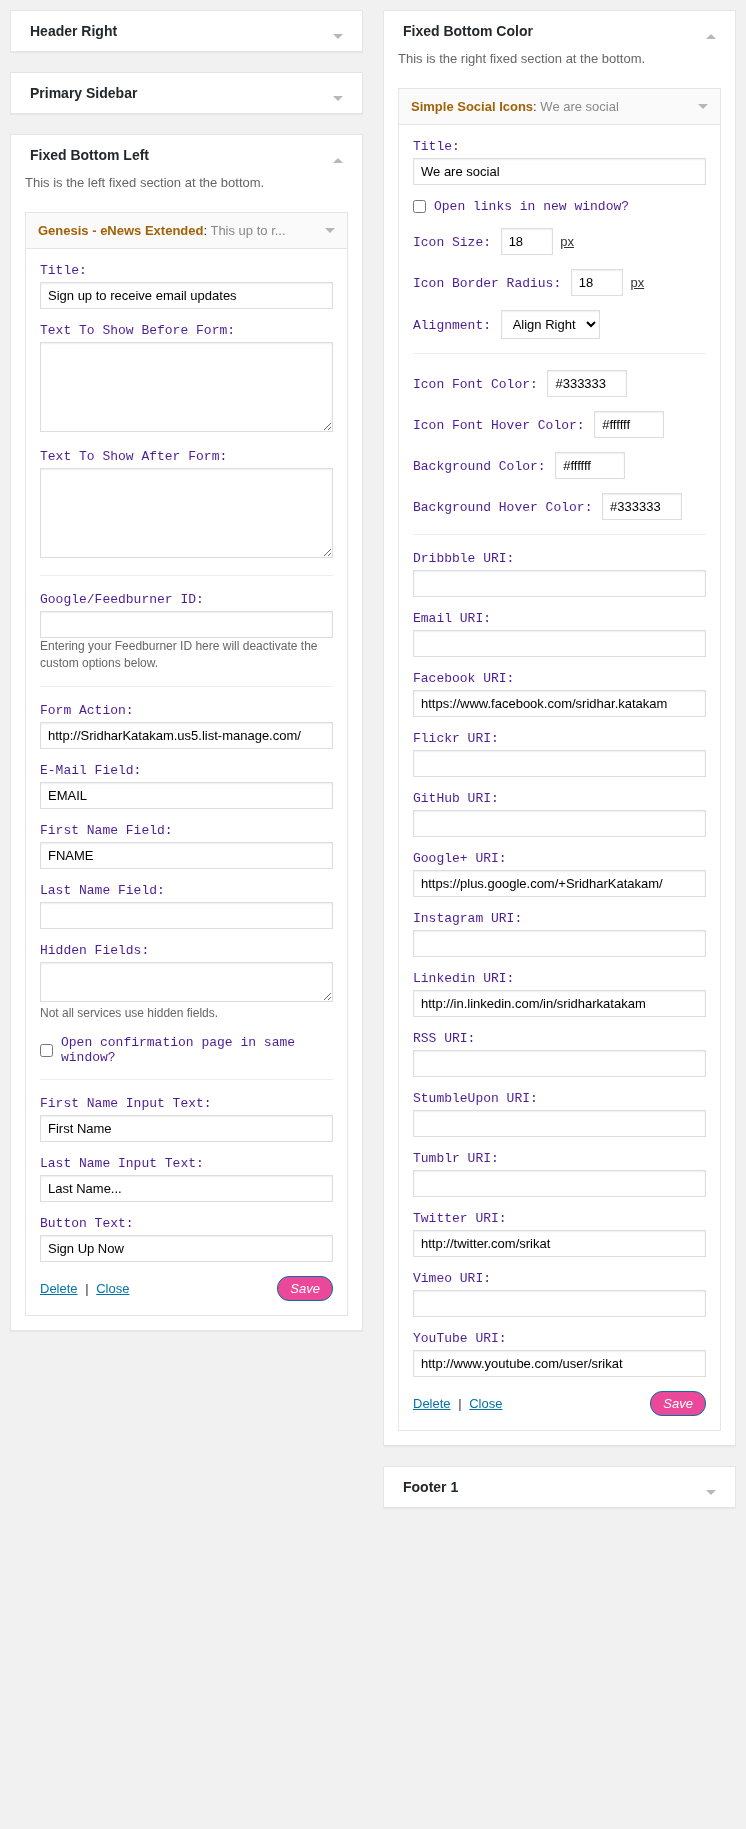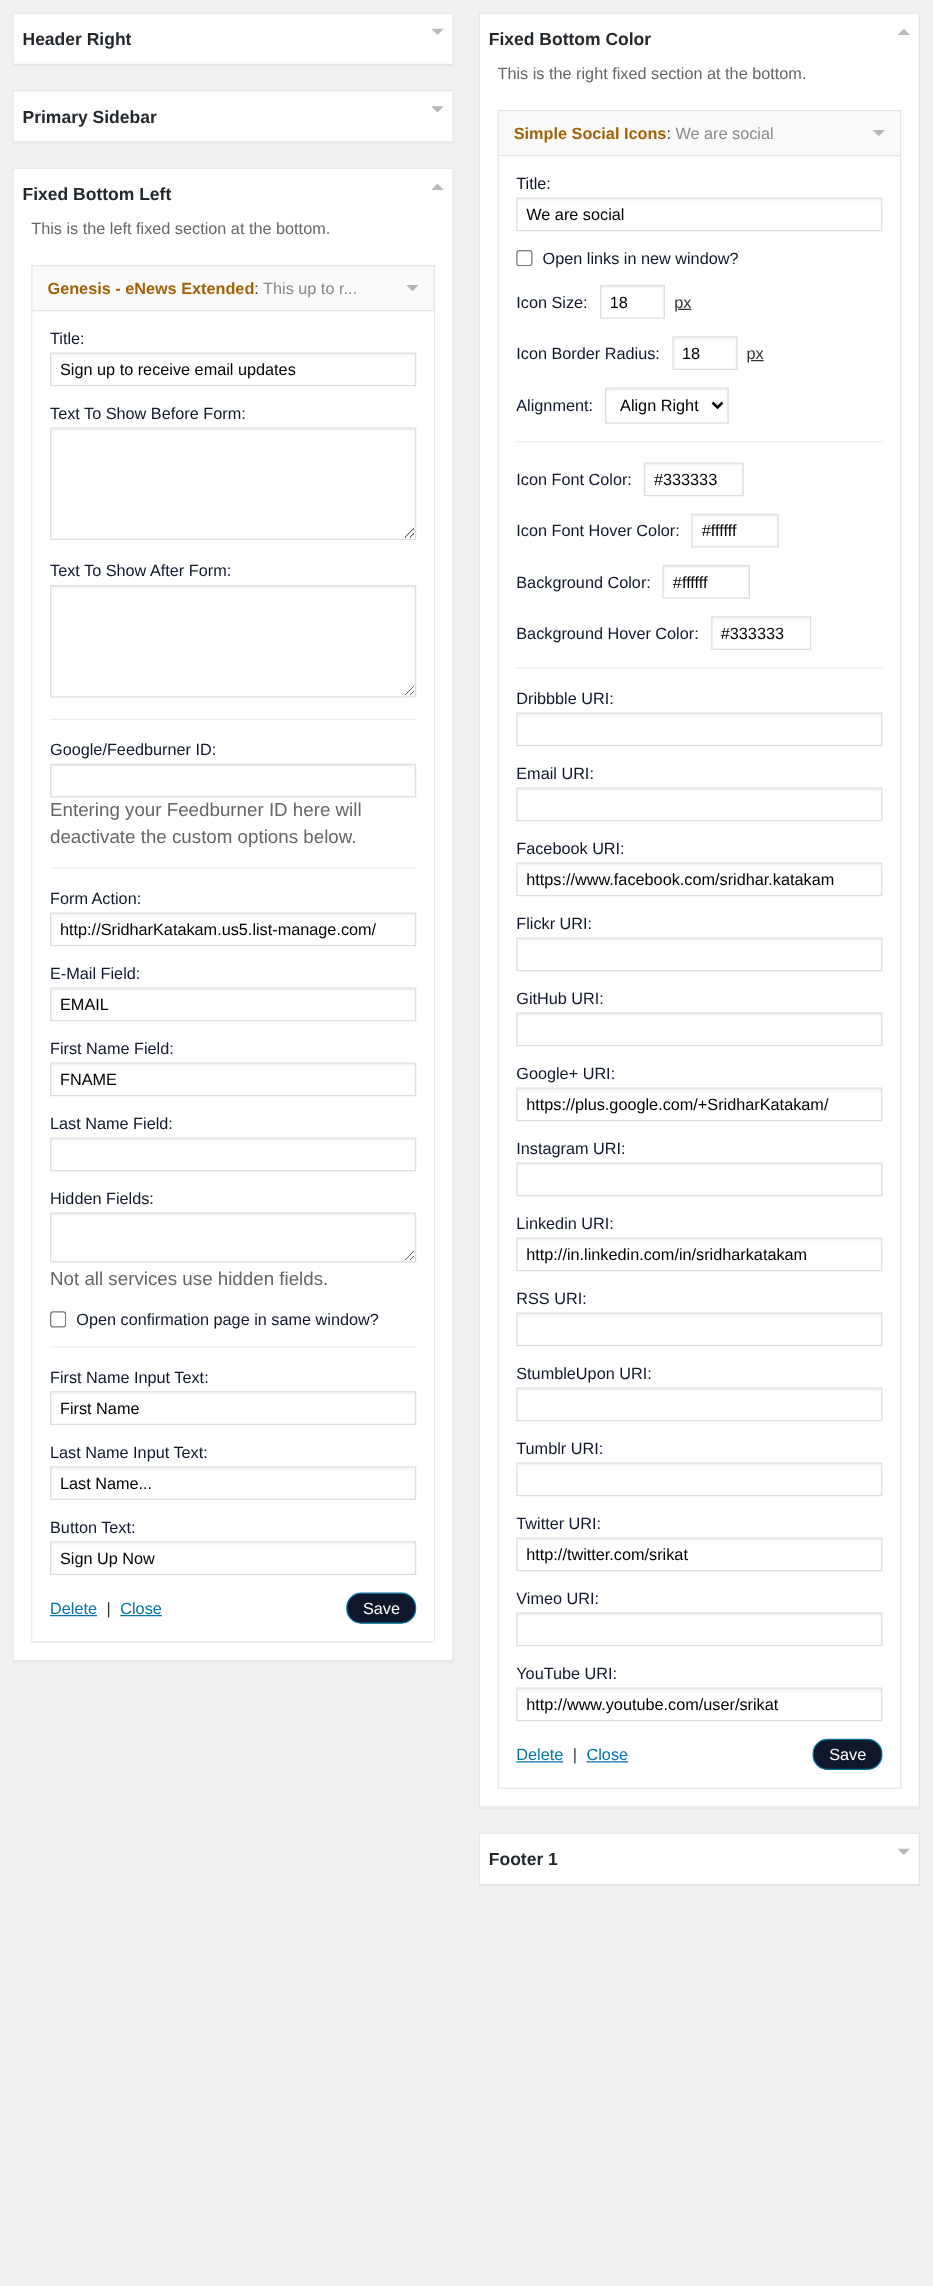--- a/index.html
+++ b/index.html
@@ -14,22 +14,22 @@
 .col { flex: 1; min-width: 0; }
 .widget-holder {
   background: #fff;
   border: 1px solid #e5e5e5;
   margin-bottom: 20px;
   box-shadow: 0 1px 1px rgba(0,0,0,.04);
 }
 .widget-top {
   display: flex;
   justify-content: space-between;
-  align-items: flex-start;
-  padding: 12px 7px;
+  align-items: flex-end;
+  padding: 12px 19px;
   cursor: pointer;
 }
 .widget-top h3 { font-size: 14px; font-weight: 600; color: #23282d; }
 .sidebar-desc { padding: 0 14px 12px; color: #666; font-size: 13px; }
 .toggle-indicator {
   width: 0; height: 0;
   border-left: 5px solid transparent;
   border-right: 5px solid transparent;
   opacity: .6;
 }
@@ -50,63 +50,64 @@
   cursor: pointer;
 }
 .widget-header strong { color: #a16207; }
 .widget-header .sub { color: #888; }
 .widget-inside {
   background: #fff;
   border-top: 1px solid #e5e5e5;
   padding: 14px;
 }
 .widget-inside p { margin: 0 0 14px; }
-.widget-inside label { display: block; font-size: 13px; color: #0f172a; margin-bottom: 4px; }
+.widget-inside label { display: block; font-size: 13px; color: #4c1d95; margin-bottom: 4px; font-family: Liberation Mono, monospace; }
 .widget-inside input[type="text"],
 .widget-inside textarea,
 .widget-inside select {
   width: 100%;
   border: 1px solid #ddd;
   background: #fff;
   font-size: 13px;
   padding: 5px 7px;
   font-family: inherit;
   box-shadow: inset 0 1px 2px rgba(0,0,0,.07);
 }
 .widget-inside textarea { height: 90px; resize: both; }
 .widget-inside .small-text { width: 52px !important; display: inline-block; }
 .widget-inside .inline-label { display: inline-block; margin-right: 6px; margin-bottom: 0; }
 .widget-inside .inline-row { margin-bottom: 14px; }
 .widget-inside .inline-row .after { margin-left: 4px; text-decoration: underline; }
 .widget-inside hr {
   border: none; border-top: 1px solid #eee;
   margin: 10px 0 16px;
 }
-.widget-inside .help { font-size: 15px; color: #666; line-height: 1.4; }
+.widget-inside .help { font-size: 12px; color: #666; line-height: 1.4; }
 .checkbox-row { display: flex; align-items: center; gap: 8px; margin-bottom: 14px; }
 .checkbox-row input { width: auto; }
 .checkbox-row label { display: inline; margin: 0; }
 .widget-control-actions {
   display: flex;
   justify-content: space-between;
   align-items: center;
   margin-top: 10px;
 }
 .widget-control-actions .left a {
   color: #0073aa; text-decoration: underline; font-size: 13px; text-align: center;
 }
 .widget-control-actions .left span { color: #333; margin: 0 4px; }
 .button-primary {
-  background: #0f172a;
+  background: #ec4899;
   border: 1px solid #0074a2;
   color: #fff;
   padding: 4px 12px;
   font-size: 13px;
   border-radius: 12px;
   cursor: pointer;
+  font-style: italic;
 }
 select.inline-select { width: auto !important; display: inline-block; }
 </style>
 </head>
 <body>
 
 <div class="columns">
 
   <div class="col">
 

